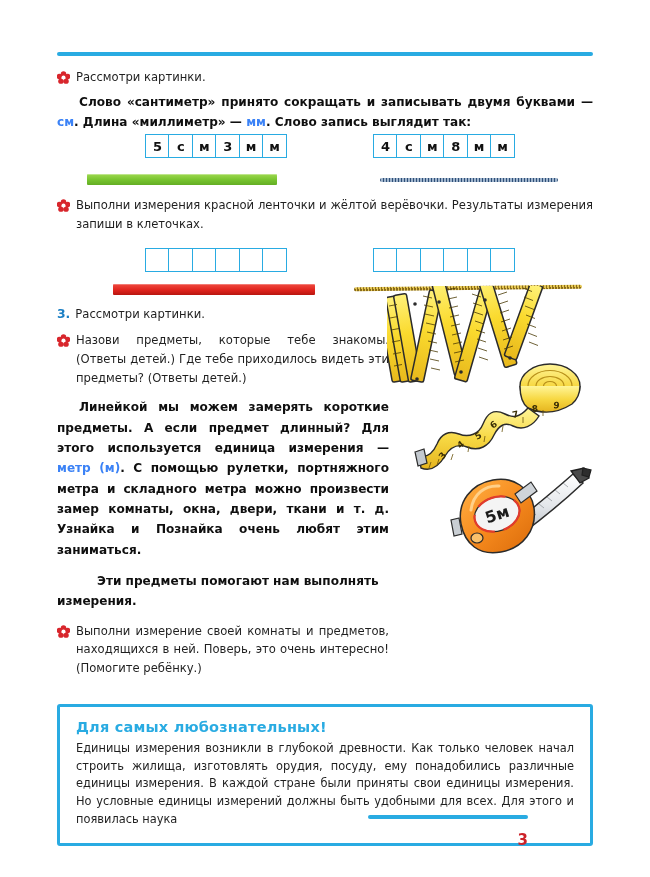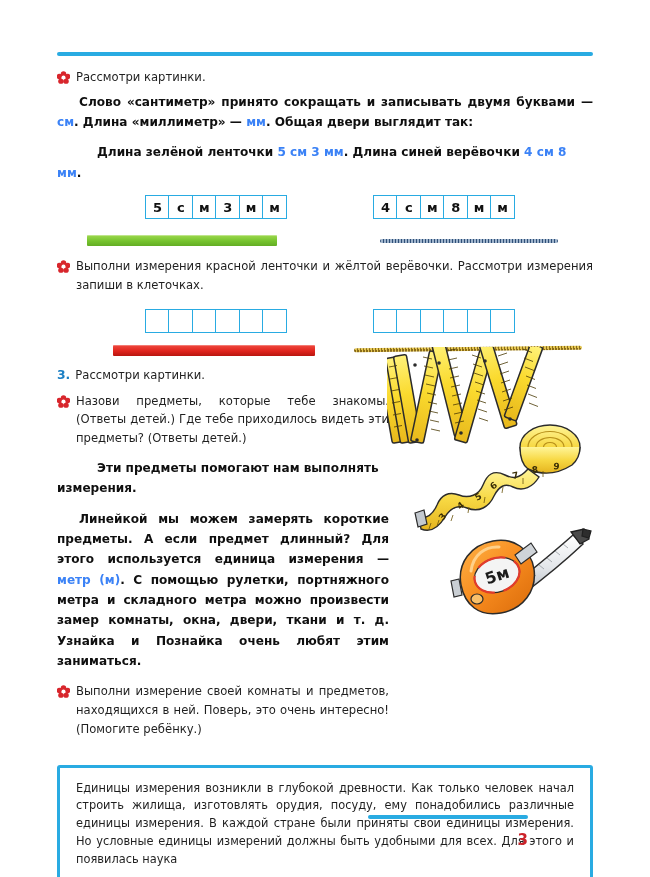--- a/index.html
+++ b/index.html
@@ -193,23 +193,22 @@
             <circle cx="13.9" cy="15.6" r="4.2"></circle>
             <circle cx="6.1" cy="15.6" r="4.2"></circle>
             <circle cx="3.8" cy="8.4" r="4.2"></circle>
           </g>
           <circle cx="10" cy="10" r="3.1" fill="#ffffff"></circle>
         </svg>
       </span>
       <span class="ptext">Рассмотри картинки.</span>
     </div>
 
-    <p class="para-bold indent" style="margin-bottom:2px;"><span>Слово «сантиметр» принято сокращать и записывать двумя буквами — </span><b>см</b><span>. Длина «миллиметр» — </span><b>мм</b><span>. Общая двери выглядит так:</span></p>
-
-    <p class="para-bold indent-lg" style="text-align:left;margin-top:10px;margin-bottom:12px;"><span>Длина зелёной ленточки </span><b>5 см 3 мм</b><span>. Длина синей верёвочки </span><b>4 см 8 мм</b><span>.</span></p>
+    <p class="para-bold indent" style="margin-bottom:2px;"><span>Слово «сантиметр» принято сокращать и записывать двумя буквами — </span><b>см</b><span>. Длина «миллиметр» — </span><b>мм</b><span>. Слово запись выглядит так:</span></p>
+
 
 
     <div style="position:relative;height:62px;">
       <div class="cells" style="position:absolute;left:88px;top:0;">
         <div class="cell">5</div>
         <div class="cell">с</div>
         <div class="cell">м</div>
         <div class="cell">3</div>
         <div class="cell">м</div>
         <div class="cell">м</div>
@@ -233,21 +232,21 @@
           <g fill="#d8262c">
             <circle cx="10" cy="4.4" r="4.2"></circle>
               <circle cx="16.2" cy="8.4" r="4.2"></circle>
             <circle cx="13.9" cy="15.6" r="4.2"></circle>
               <circle cx="6.1" cy="15.6" r="4.2"></circle>
             <circle cx="3.8" cy="8.4" r="4.2"></circle>
           </g>
           <circle cx="10" cy="10" r="3.1" fill="#ffffff"></circle>
         </svg>
       </span>
-      <span class="ptext">Выполни измерения красной ленточки и жёлтой верёвочки. Рассмотри измерения запиши в клеточках.</span>
+      <span class="ptext">Выполни измерения красной ленточки и жёлтой верёвочки. Результаты измерения запиши в клеточках.</span>
     </div>
 
     <div style="position:relative;height:56px;">
       <div class="cells" style="position:absolute;left:88px;top:0;">
         <div class="cell"></div>
         <div class="cell"></div>
         <div class="cell"></div>
         <div class="cell"></div>
         <div class="cell"></div>
         <div class="cell"></div>
@@ -282,23 +281,23 @@
                 <circle cx="13.9" cy="15.6" r="4.2"></circle>
                   <circle cx="6.1" cy="15.6" r="4.2"></circle>
                 <circle cx="3.8" cy="8.4" r="4.2"></circle>
               </g>
               <circle cx="10" cy="10" r="3.1" fill="#ffffff"></circle>
             </svg>
           </span>
           <span class="ptext">Назови предметы, которые тебе знакомы. (Ответы детей.) Где тебе приходилось видеть эти предметы? (Ответы детей.)</span>
         </div>
 
+        <p class="para-bold indent" style="margin-bottom:11px;"><span>Линейкой мы можем замерять короткие предметы. А если предмет длинный? Для этого используется единица измерения — </span><b>метр (м)</b><span>. С помощью рулетки, портняжного метра и складного метра можно произвести замер комнаты, окна, двери, ткани и т. д. Узнайка и Познайка очень любят этим заниматься.</span></p>
+
         <p class="para-bold indent-lg" style="margin-bottom:10px;text-align:left;">Эти предметы помогают нам выполнять измерения.</p>
-
-        <p class="para-bold indent" style="margin-bottom:11px;"><span>Линейкой мы можем замерять короткие предметы. А если предмет длинный? Для этого используется единица измерения — </span><b>метр (м)</b><span>. С помощью рулетки, портняжного метра и складного метра можно произвести замер комнаты, окна, двери, ткани и т. д. Узнайка и Познайка очень любят этим заниматься.</span></p>
 
         <div class="para bulleted">
           <span class="flower">
             <svg viewBox="0 0 20 20" width="13" height="13">
               <g fill="#d8262c">
                 <circle cx="10" cy="4.4" r="4.2"></circle>
                   <circle cx="16.2" cy="8.4" r="4.2"></circle>
                 <circle cx="13.9" cy="15.6" r="4.2"></circle>
                   <circle cx="6.1" cy="15.6" r="4.2"></circle>
                 <circle cx="3.8" cy="8.4" r="4.2"></circle>
@@ -436,20 +435,21 @@
 
             <ellipse cx="90" cy="252" rx="6" ry="5" fill="#f9c06a" stroke="#2b2b2b" stroke-width="1.2"></ellipse>
 
             <path d="M72,232 l-8,2 l3,16 l8,-2 z" fill="#c9ced3" stroke="#2b2b2b" stroke-width="1.2"></path>
           </g>
         </svg>
       </div>
     </div>
 
     <div class="infobox" style="margin-top:26px;">
+      <h3>Для самых любознательных!</h3>
       <p><span>Единицы измерения возникли в глубокой древности. Как только человек начал строить жилища, изготовлять орудия, посуду, ему понадобились различные единицы измерения. В каждой стране были приняты свои единицы измерения. Но условные единицы измерений должны быть удобными для всех. Для этого и появилась наука </span></p>
 
     </div>
 
   </div>
 
   <div class="bottom-rule"></div>
   <div class="page-number">3</div>
 
 </div>

